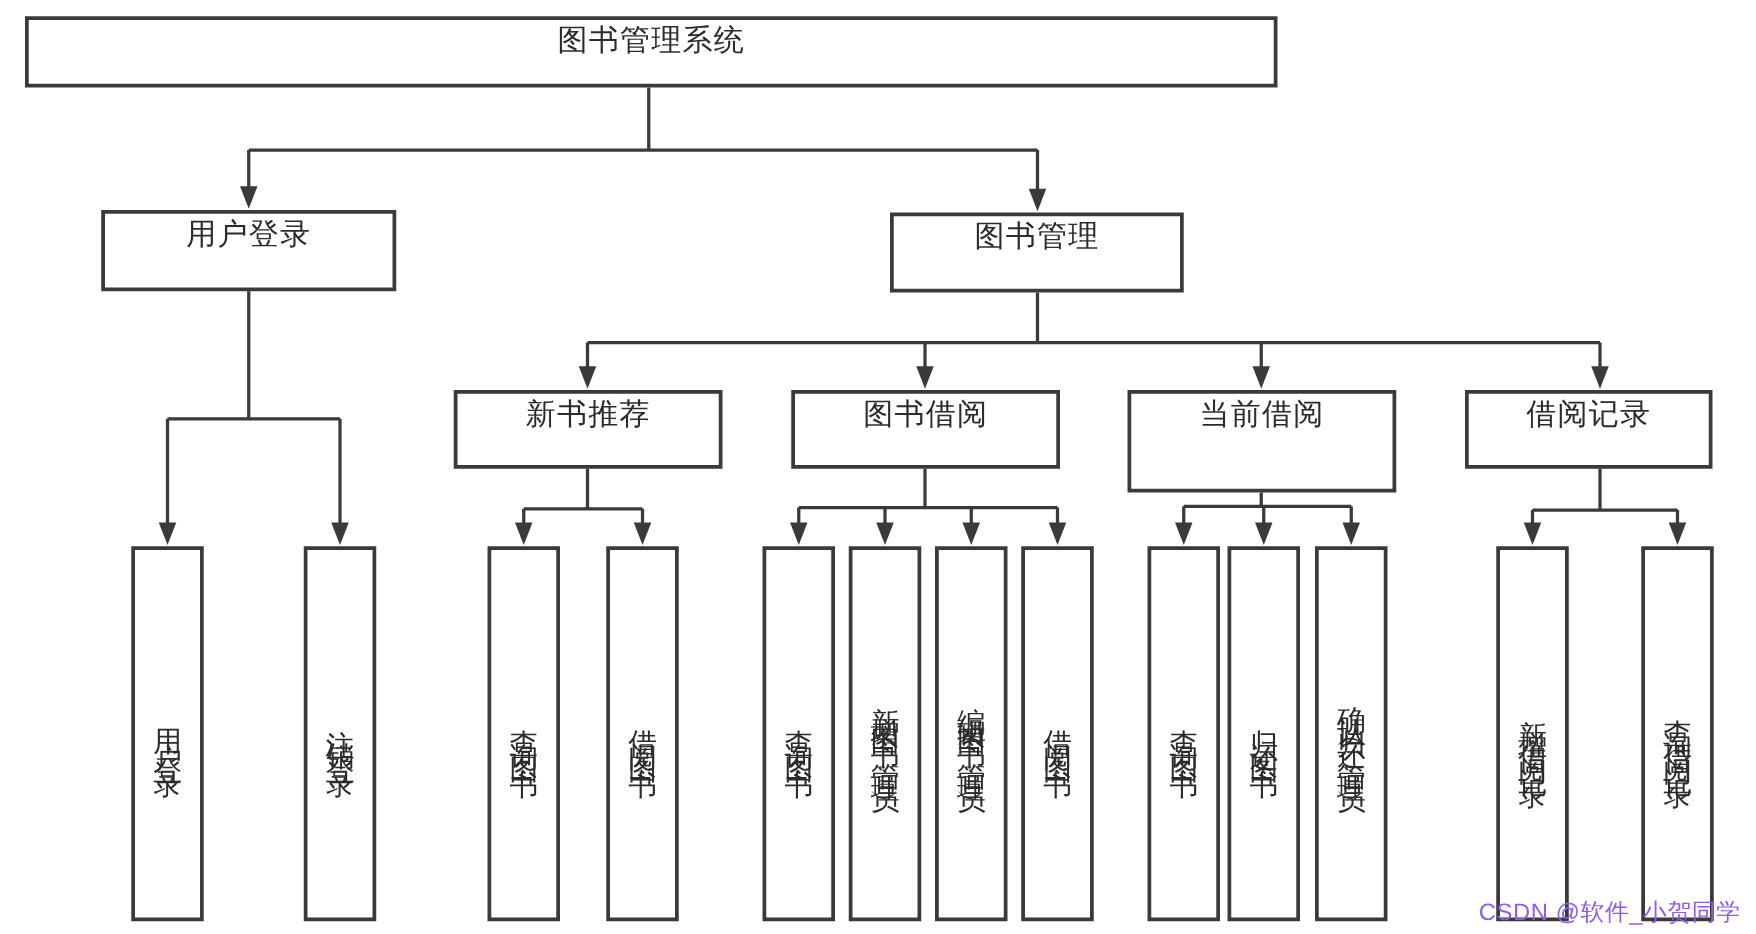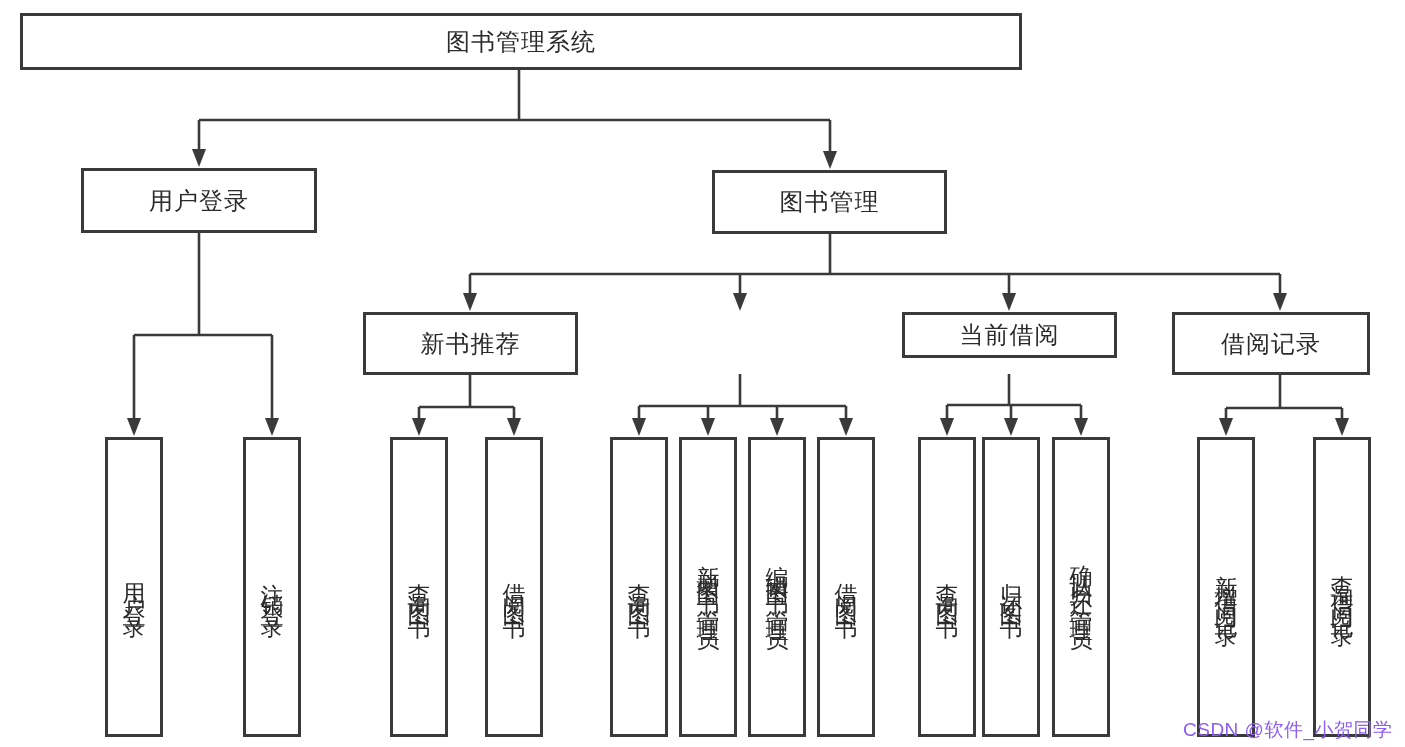--- a/index.html
+++ b/index.html
@@ -9,21 +9,21 @@
     background:#ffffff;
     font-family:"Liberation Sans","DejaVu Sans",sans-serif;
     overflow:hidden;
   }
   #wires{position:absolute;left:0;top:0;z-index:1;}
   .hbox{
     position:absolute;
     box-sizing:border-box;
     border:3px solid #3a3a3a;
     background:#ffffff;
-    display:flex;align-items:center;justify-content:center;
+    display:flex;align-items:flex-start;justify-content:center;
     font-size:24px;color:#2b2b2b;
     letter-spacing:1px;
     z-index:2;
   }
   .vbox{
     position:absolute;
     box-sizing:border-box;
     border:3px solid #3a3a3a;
     background:#ffffff;
     display:flex;align-items:center;justify-content:center;
@@ -101,21 +101,24 @@
   <div class="hbox" style="left:81px;top:168px;width:236px;height:65px;">
     <span>用户登录</span>
   </div>
   <div class="hbox" style="left:363px;top:312px;width:215px;height:63px;">
     <span>新书推荐</span>
   </div>
 
   <div class="hbox" style="left:712px;top:170px;width:235px;height:64px;">
     <span>图书管理</span>
   </div>
-  <div class="hbox" style="left:902px;top:312px;width:215px;height:46px;">
+  <div class="hbox" style="left:633px;top:312px;width:215px;height:63px;">
+    <span>图书借阅</span>
+  </div>
+  <div class="hbox" style="left:902px;top:312px;width:215px;height:82px;">
     <span>当前借阅</span>
   </div>
   <div class="hbox" style="left:1172px;top:312px;width:198px;height:63px;">
     <span>借阅记录</span>
   </div>
 
   <div class="vbox" style="left:105px;top:437px;width:58px;height:300px;">
     <div class="vtext ls4">用户登录</div>
   </div>
   <div class="vbox" style="left:243px;top:437px;width:58px;height:300px;">

